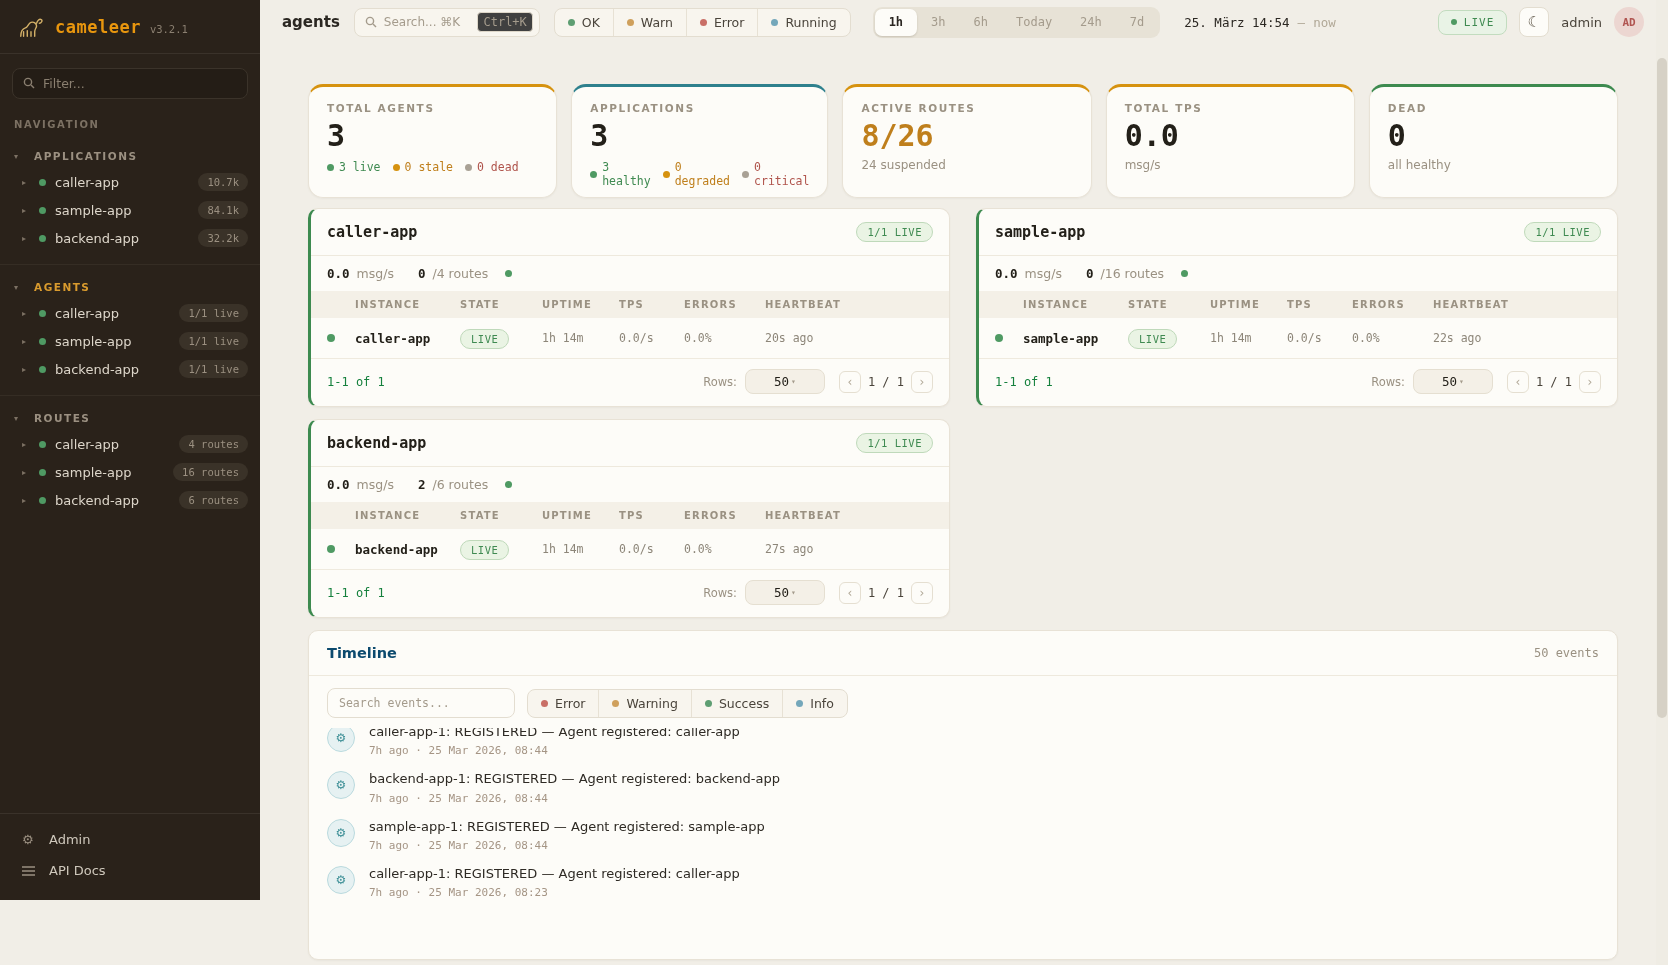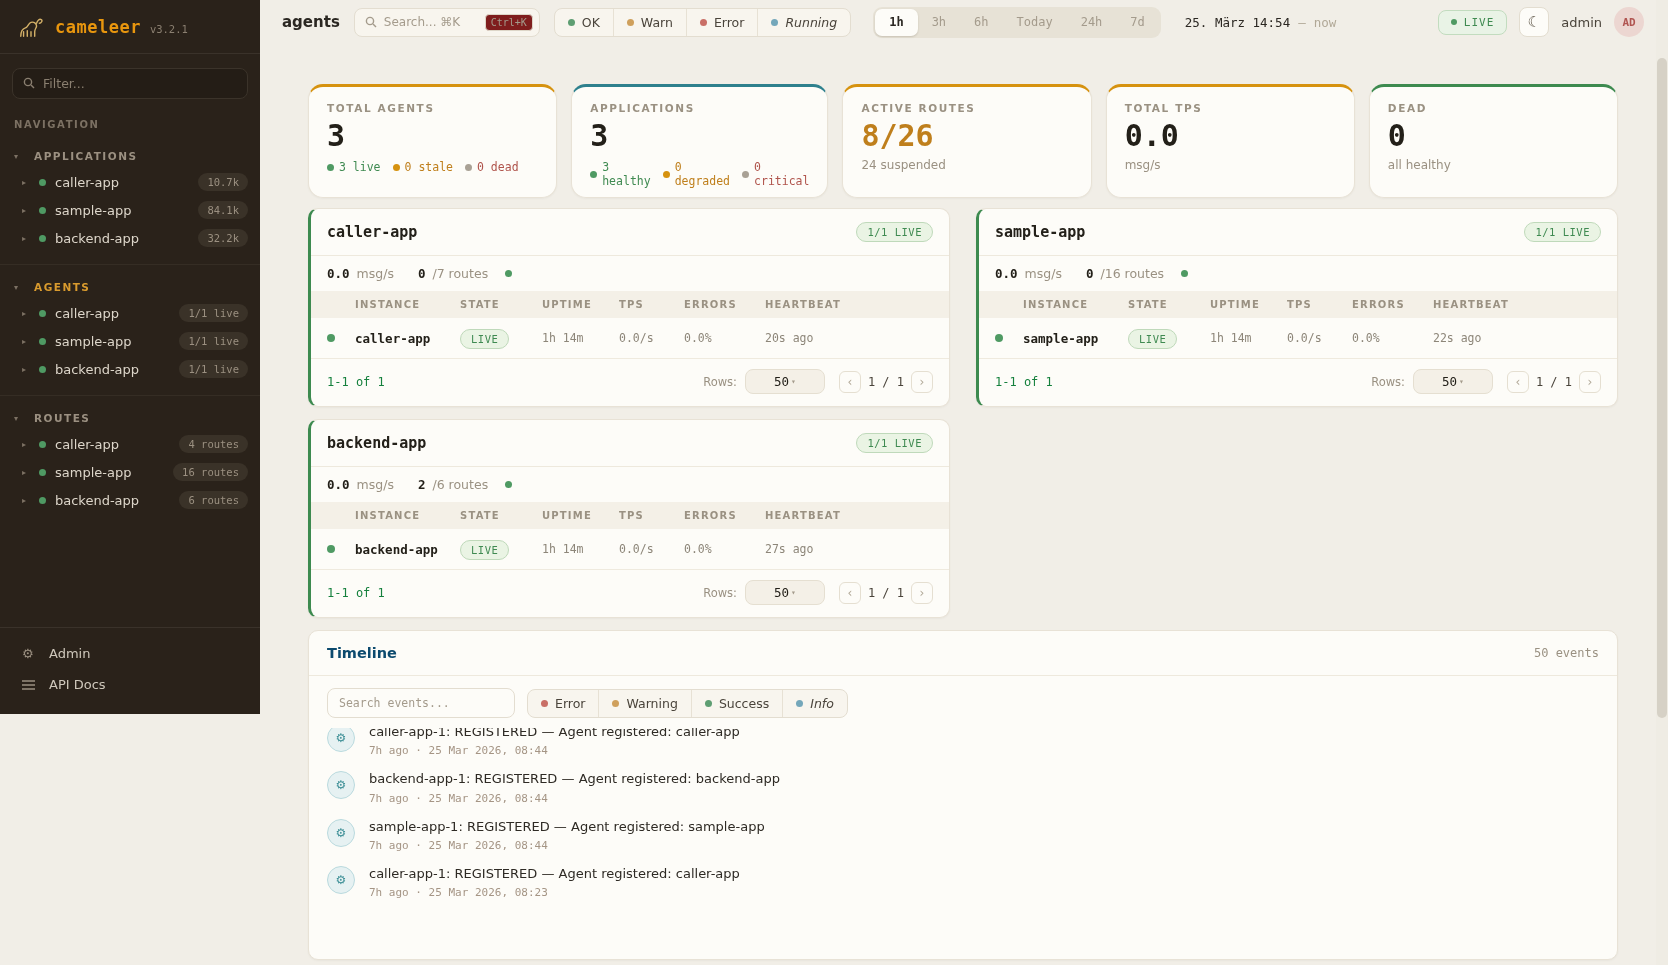--- a/index.html
+++ b/index.html
@@ -4,21 +4,21 @@
 <style>
   * { margin:0; padding:0; box-sizing:border-box; }
   html,body { background:#d8d4cb; }
   .screen {
     position:relative; width:1668px; height:965px; overflow:hidden;
     background:#f1eee7; font-family:"DejaVu Sans", sans-serif; color:#2b2722;
   }
 
   
   .sidebar {
-    position:absolute; left:0; top:0; width:260px; height:714px;
+    position:absolute; left:0; top:0; width:260px; height:900px;
     background:#2a221a; display:flex; flex-direction:column; color:#d8d1c6;
   }
   .brand { display:flex; align-items:center; gap:9px; padding:14px 16px 13px 16px; border-bottom:1px solid #3a322a; }
   .brand-logo svg { display:block; }
   .brand-name { font-family:"DejaVu Sans Mono", monospace; font-weight:bold; font-size:17px; color:#e8960e; letter-spacing:.5px; }
   .brand-version { font-family:"DejaVu Sans Mono", monospace; font-size:10.5px; color:#8a7f70; margin-top:3px; }
   .side-filter {
     margin:14px 12px 0 12px; height:31px; display:flex; align-items:center; gap:8px;
     background:#241d16; border:1px solid #3b332a; border-radius:8px; padding:0 10px;
   }
@@ -51,26 +51,26 @@
   .main { position:absolute; left:260px; top:0; width:1408px; height:965px; }
   .topbar { display:flex; align-items:center; height:44px; padding:0 24px 0 22px; gap:14px; }
   .page-title { font-size:15px; font-weight:bold; color:#2b2722; }
   .search-box {
     width:186px; height:29px; background:#f8f5ee; border:1px solid #e3ddd0; border-radius:8px;
     display:flex; align-items:center; gap:7px; padding:0 6px 0 10px;
   }
   .search-box input { flex:1; min-width:0; border:none; outline:none; background:transparent; font-size:12px; color:#6b6356; font-family:"DejaVu Sans", sans-serif; }
   .search-box input::placeholder { color:#a49b8c; }
   .kbd {
-    font-family:"DejaVu Sans Mono", monospace; font-size:10px; color:#a49b8c;
-    border:1px solid #ddd6c8; background:#7f1d1d; border-radius:4px; padding:2px 5px; white-space:nowrap;
+    font-family:"DejaVu Sans Mono", monospace; font-size:12px; color:#a49b8c;
+    border:1px solid #ddd6c8; background:#404040; border-radius:4px; padding:2px 5px; white-space:nowrap;
   }
   .seg-group { display:flex; align-items:stretch; height:29px; background:#f8f5ee; border:1px solid #e3ddd0; border-radius:8px; overflow:hidden; }
   .seg-item { display:flex; align-items:center; gap:7px; padding:0 13px; font-size:12.5px; color:#4a443b; border-right:1px solid #e7e1d4; cursor:pointer; white-space:nowrap; }
-  .seg-item:last-child { border-right:none;font-style:italic; }
+  .seg-item:last-child { border-right:none; }
   .range-group { display:flex; align-items:center; height:31px; background:#e7e2d6; border-radius:9px; padding:2px; margin-left:8px; }
   .range-btn {
     border:none; background:transparent; padding:0 14px; height:27px; border-radius:7px;
     font-family:"DejaVu Sans Mono", monospace; font-size:12px; color:#a49b8c; cursor:pointer;
   }
   .range-btn.active { background:#fdfcf8; color:#2b2722; font-weight:bold; box-shadow:0 1px 2px rgba(60,50,30,.18); }
   .time-range { display:flex; align-items:center; gap:8px; margin-left:10px; font-family:"DejaVu Sans Mono", monospace; font-size:12.5px; white-space:nowrap; }
   .time-from { color:#2b2722; }
   .time-sep, .time-to { color:#b1a897; }
   .topbar-right { margin-left:auto; display:flex; align-items:center; gap:12px; }
@@ -430,21 +430,21 @@
         <section class="app-card">
           <div class="app-head">
             <span class="app-title">caller-app</span>
             <span class="state-badge">1/1 LIVE</span>
           </div>
           <div class="app-meta">
             <span class="meta-strong">0.0</span>
             <span>msg/s</span>
             <span class="meta-gap"></span>
             <span class="meta-strong">0</span>
-            <span>/7 routes</span>
+            <span>/4 routes</span>
             <span class="dot dot-green meta-dot"></span>
           </div>
           <div class="tbl-head">
             <span></span>
             <span>INSTANCE</span>
             <span>STATE</span>
             <span>UPTIME</span>
             <span>TPS</span>
             <span>ERRORS</span>
             <span>HEARTBEAT</span>

